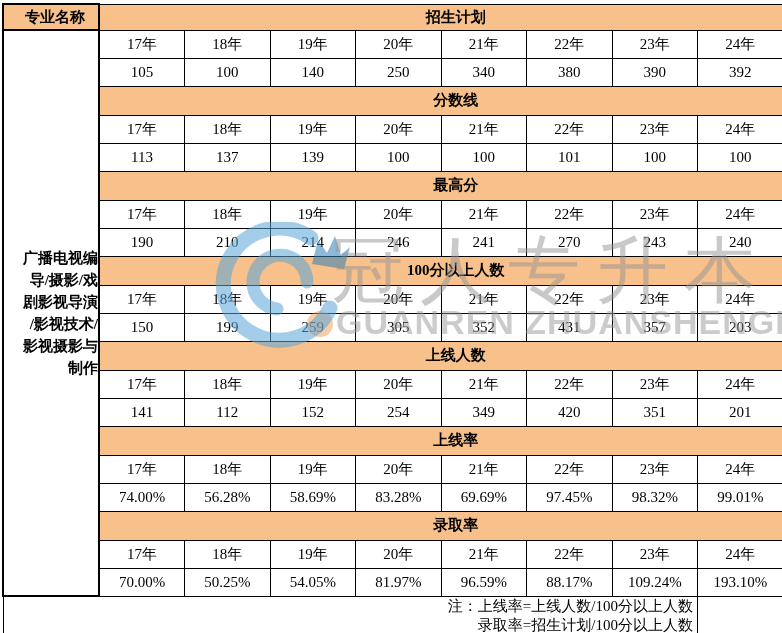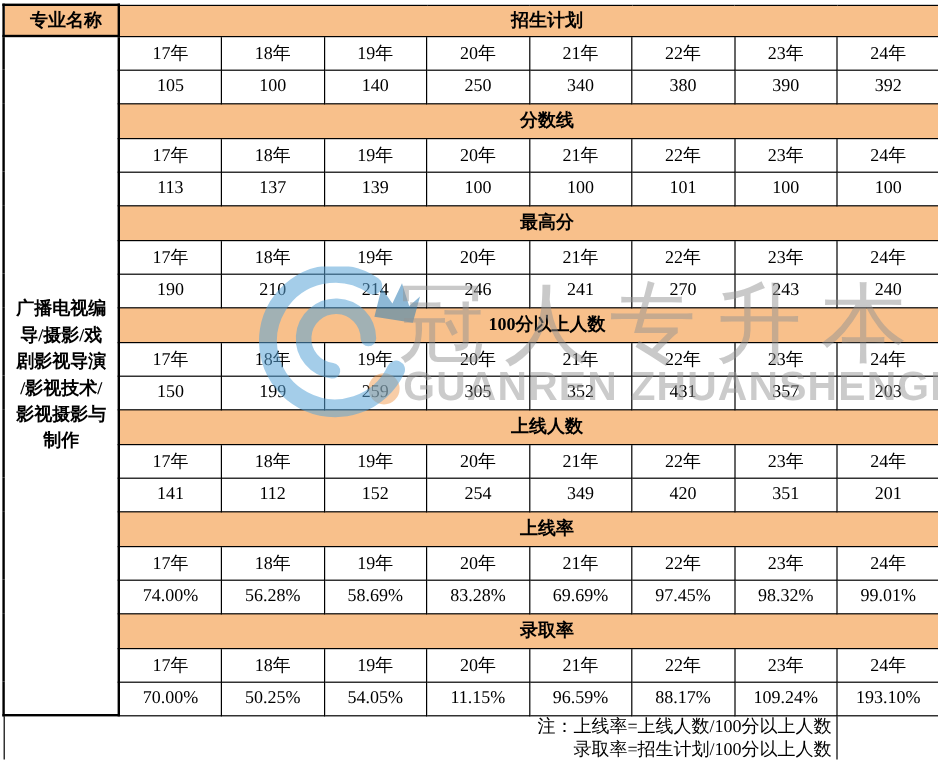--- a/index.html
+++ b/index.html
@@ -28,20 +28,21 @@
     background:var(--band-bg,#F8C08B);
     font-weight:bold;
     padding-left:29px;
   }
   td.major{
     border:2px solid var(--border,#000);
     font-weight:bold;
     white-space:pre-line;
     line-height:22px;
     background:#ffffff;
+    text-align:right;
   }
   td.note{
     text-align:right;padding-right:4px;line-height:19px;
   }
   tr.r-head{height:26px;}
   tr.r-band{height:29px;}
   tr.r-year{height:28px;}
   tr.r-val{height:28px;}
   tr.r-note{height:37px;}
 
@@ -236,21 +237,21 @@
         <td class="year">20年</td>
         <td class="year">21年</td>
         <td class="year">22年</td>
         <td class="year">23年</td>
         <td class="year">24年</td>
       </tr>
       <tr class="r-val">
         <td class="val">70.00%</td>
         <td class="val">50.25%</td>
         <td class="val">54.05%</td>
-        <td class="val">11.15%</td>
+        <td class="val">81.97%</td>
         <td class="val">96.59%</td>
         <td class="val">88.17%</td>
         <td class="val">109.24%</td>
         <td class="val">193.10%</td>
       </tr>
       <tr class="r-note">
         <td class="note" colspan="8"><span>注：上线率=上线人数/100分以上人数</span><br><span>录取率=招生计划/100分以上人数</span></td>
         <td class="noteEmpty"></td>
       </tr>
     </tbody>

